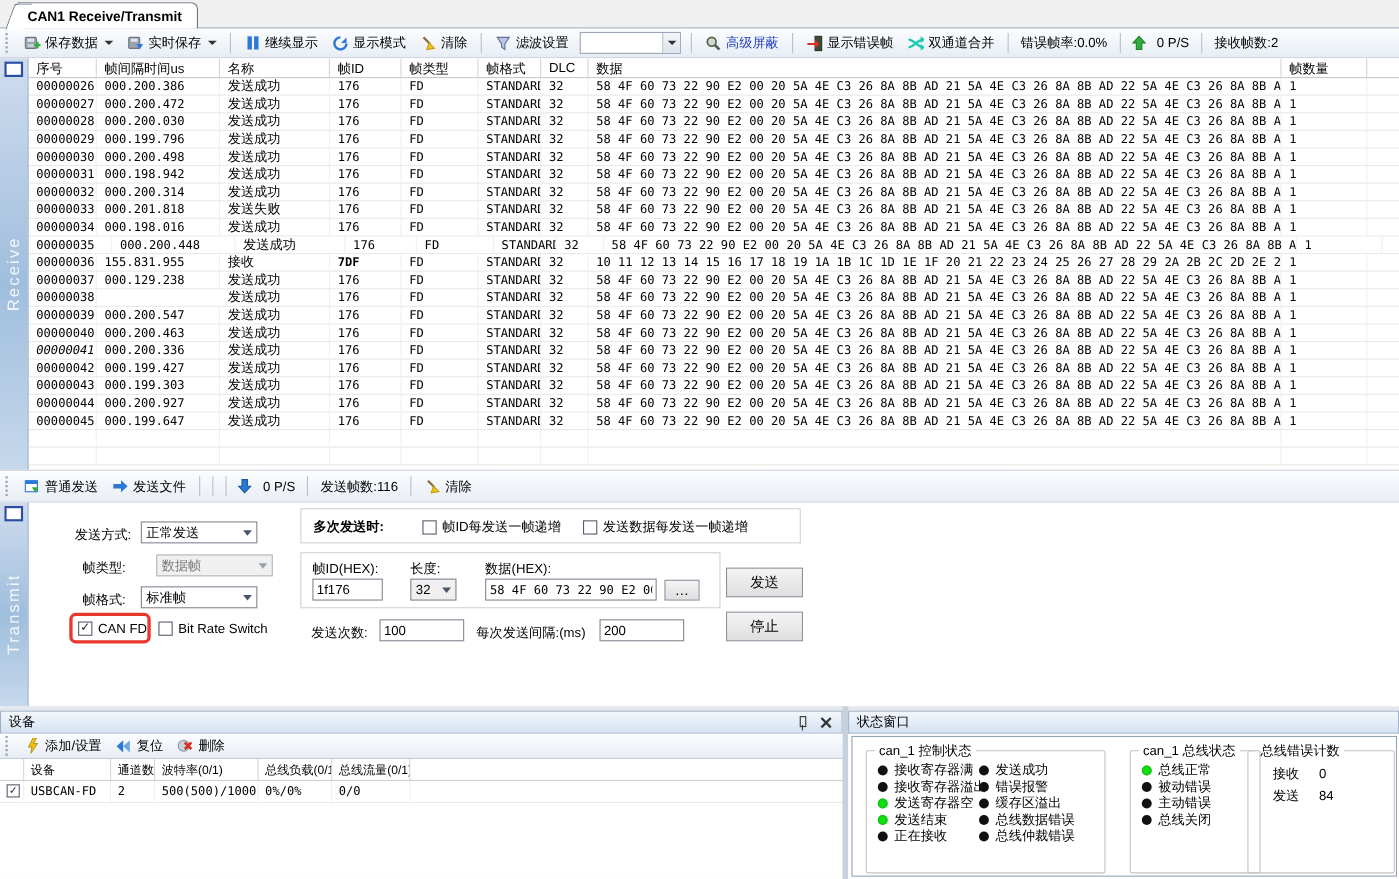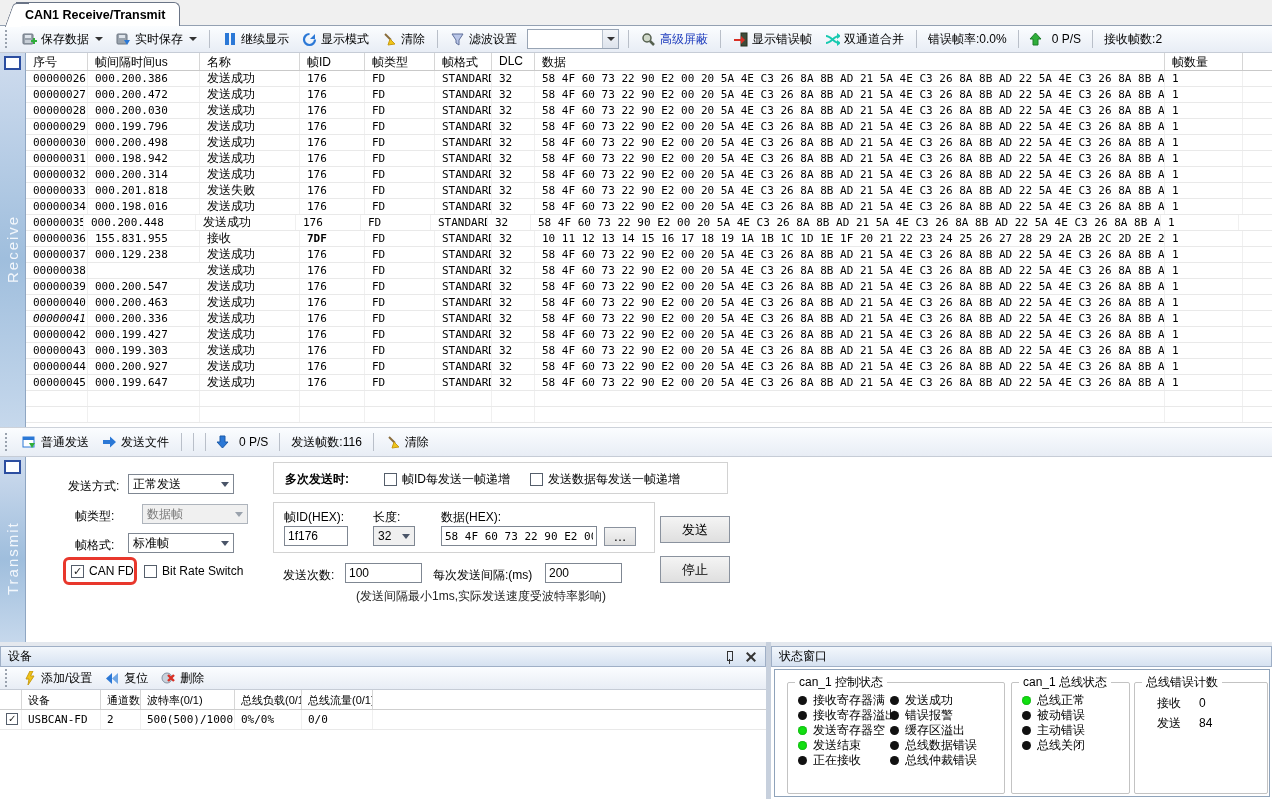--- a/index.html
+++ b/index.html
@@ -363,21 +363,21 @@
           <div class="tcell cjk-cell" style="width: 100px;">发送成功</div>
           <div class="tcell" style="width: 65px;">176</div>
           <div class="tcell" style="width: 70px;">FD</div>
           <div class="tcell" style="width: 57px;">STANDARD</div>
           <div class="tcell" style="width: 43px;">32</div>
           <div class="tcell" style="width: 630px;">58 4F 60 73 22 90 E2 00 20 5A 4E C3 26 8A 8B AD 21 5A 4E C3 26 8A 8B AD 22 5A 4E C3 26 8A 8B AA</div>
           <div class="tcell" style="width: 78px;">1</div>
           <div class="tcell" style="flex: 1 1 0%; border-right: none;"></div>
         </div>
         <div class="trow">
-          <div class="tcell" style="width: 58px;">00000035</div>
+          <div class="tcell" style="width: 76px;">00000035</div>
           <div class="tcell" style="width: 112px;">000.200.448</div>
           <div class="tcell cjk-cell" style="width: 100px;">发送成功</div>
           <div class="tcell" style="width: 65px;">176</div>
           <div class="tcell" style="width: 70px;">FD</div>
           <div class="tcell" style="width: 57px;">STANDARD</div>
           <div class="tcell" style="width: 43px;">32</div>
           <div class="tcell" style="width: 630px;">58 4F 60 73 22 90 E2 00 20 5A 4E C3 26 8A 8B AD 21 5A 4E C3 26 8A 8B AD 22 5A 4E C3 26 8A 8B AA</div>
           <div class="tcell" style="width: 78px;">1</div>
           <div class="tcell" style="flex: 1 1 0%; border-right: none;"></div>
         </div>
@@ -639,21 +639,20 @@
     </div>
 
     <button class="pbtn" style="left:634px;top:59px;width:70px;height:27px">发送</button>
     <button class="pbtn" style="left:634px;top:99px;width:70px;height:27px">停止</button>
 
     <span class="flabel" style="left:257px;top:110px">发送次数:</span>
     <input class="tbox" style="left: 319px; top: 106px; width: 77px;" value="100">
     <span class="flabel" style="left:407px;top:110px">每次发送间隔:(ms)</span>
     <input class="tbox" style="left: 519px; top: 106px; width: 77px;" value="200">
 
-    <span class="note" style="left:330px;top:131px">(发送间隔最小1ms,实际发送速度受波特率影响)</span>
   </div>
 </div>
 
 <div id="bottom">
 
   <div id="devpanel">
     <div class="panel-title">
       <span>设备</span>
       <span style="flex:1"></span>
       <span class="titl-ico pin-ico"></span>
@@ -759,21 +758,21 @@
                 <span class="led"></span>
                 <span>总线数据错误</span>
               </div>
               <div class="led-item">
                 <span class="led"></span>
                 <span>总线仲裁错误</span>
               </div>
             </div>
         </div>
       </fieldset>
-      <fieldset class="grp" style="left:236px;top:4px;width:119px;height:120px">
+      <fieldset class="grp" style="left:252px;top:4px;width:119px;height:120px">
         <legend>can_1 总线状态</legend>
         <div id="bus-col" style="padding-left:10px">
             <div class="led-item">
               <span class="led on"></span>
               <span>总线正常</span>
             </div>
             <div class="led-item">
               <span class="led"></span>
               <span>被动错误</span>
             </div>

